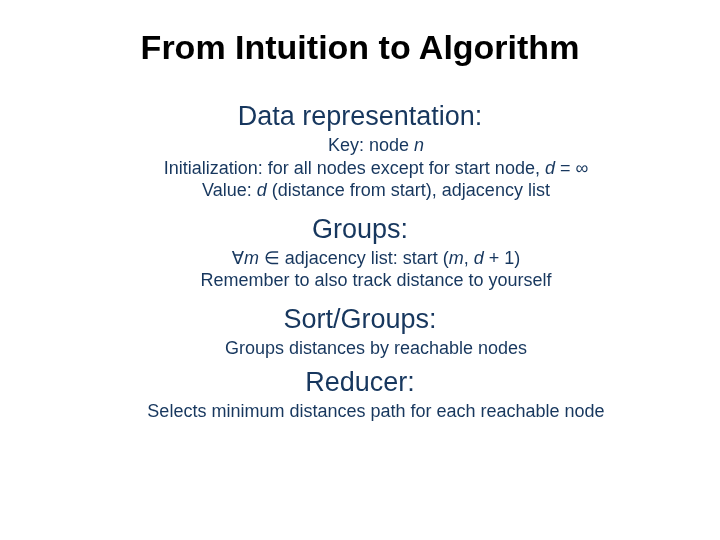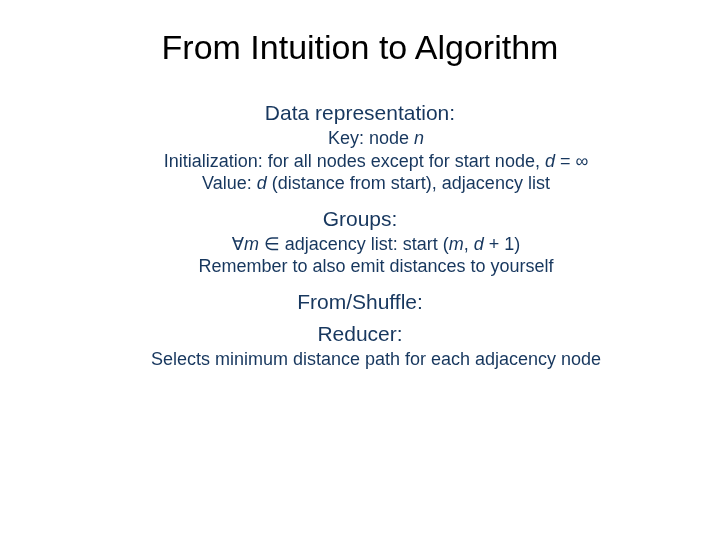--- a/index.html
+++ b/index.html
@@ -14,25 +14,25 @@
   .slide {
     width: 720px;
     height: 540px;
     box-sizing: border-box;
     padding-top: 28px;
     text-align: center;
   }
   .title {
     font-size: 34px;
     color: #000000;
-    font-weight: 400;
+    font-weight: 700;
     margin-bottom: 34px;
   }
   .section-head {
-    font-size: 21px;
+    font-size: 27px;
     margin-top: 12px;
     margin-bottom: 2px;
   }
   .section-head.tight {
     margin-top: 8px;
   }
   .body-line {
     font-size: 18px;
     line-height: 1.25;
     padding-left: 32px;
@@ -54,20 +54,21 @@
     <span>Initialization: for all nodes except for start node, </span><span class="italic">d</span><span> = </span><span>∞</span>
   </div>
   <div class="body-line">
     <span>Value: </span><span class="italic">d</span><span> (distance from start), adjacency list</span>
   </div>
 
   <div class="section-head">Groups:</div>
   <div class="body-line">
     <span>∀</span><span class="italic">m</span><span> ∈ adjacency list: start (</span><span class="italic">m</span><span>, </span><span class="italic">d</span><span> + 1)</span>
   </div>
-  <div class="body-line">Remember to also emit distances to yourself</div>
+  <div class="body-line">Remember to also track distance to yourself</div>
 
-  <div class="section-head">From/Shuffle:</div>
+  <div class="section-head">Sort/Groups:</div>
+  <div class="body-line">Groups distances by reachable nodes</div>
 
   <div class="section-head tight">Reducer:</div>
-  <div class="body-line">Selects minimum distance path for each adjacency node</div>
+  <div class="body-line">Selects minimum distances path for each reachable node</div>
 
 </div>
 
 </body></html>

